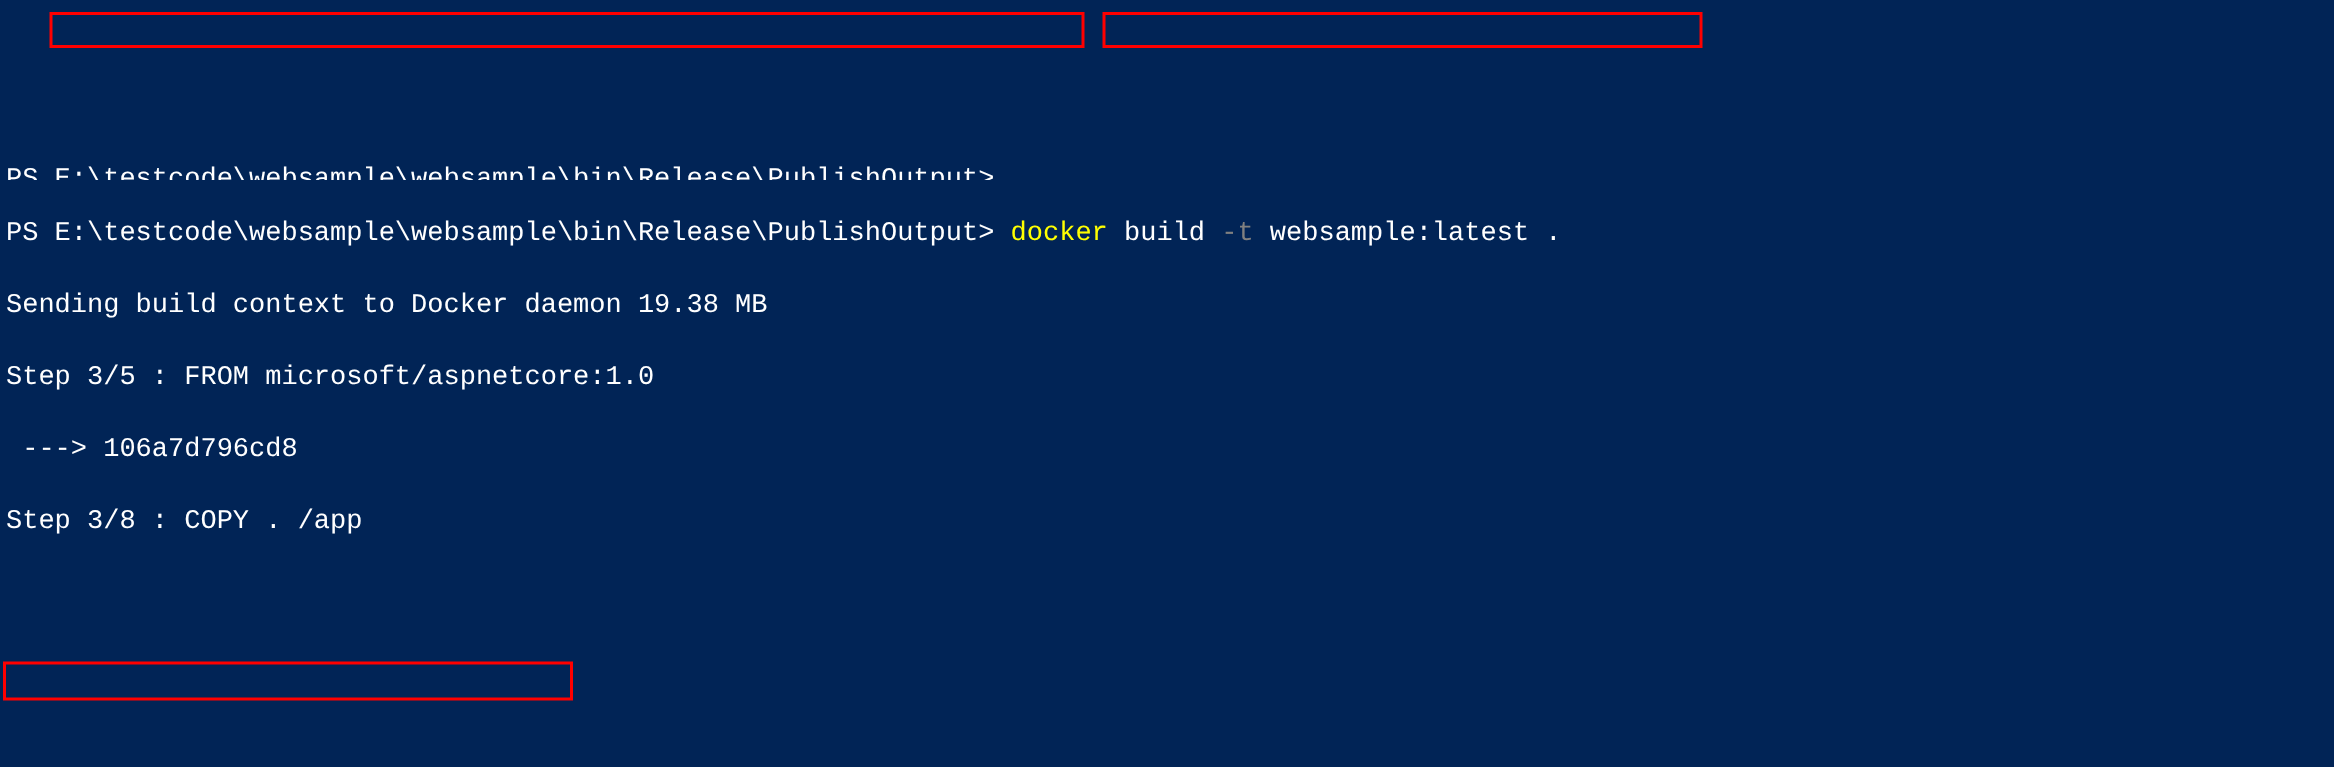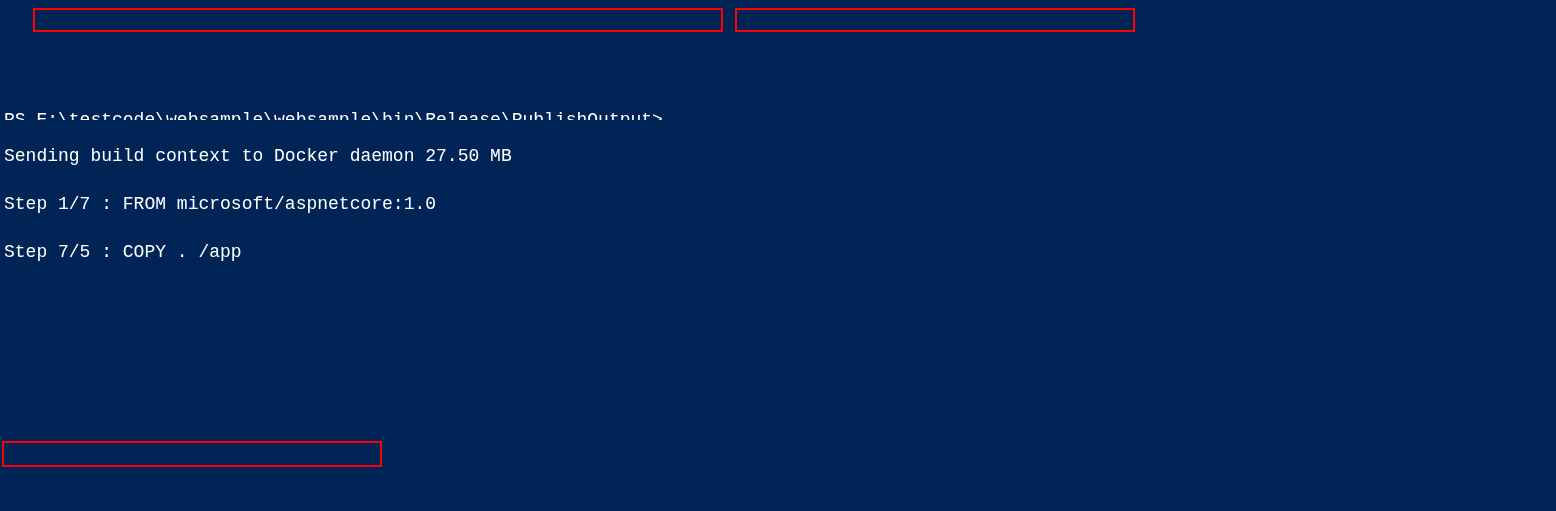--- a/index.html
+++ b/index.html
@@ -46,23 +46,25 @@
     pointer-events: none;
   }
 </style>
 </head>
 <body>
 
 
 
 <div class="terminal">
 <span class="line" style="overflow:hidden; height:12px; margin-top:-12px;"><span>PS E:\testcode\websample\websample\bin\Release\PublishOutput&gt;</span></span>
-<span class="line">Sending build context to Docker daemon 27.50 MB</span>
-<span class="line">Step 1/7 : FROM microsoft/aspnetcore:1.0</span>
-<span class="line">Step 7/5 : COPY . /app</span>
+<span class="line"><span class="prompt-prefix">PS </span><span class="path">E:\testcode\websample\websample\bin\Release\PublishOutput</span><span class="prompt-prefix">&gt; </span><span class="cmd-yellow">docker </span><span class="cmd-white">build </span><span class="cmd-gray">-t </span><span class="cmd-white">websample:latest .</span><span> </span></span>
+<span class="line">Sending build context to Docker daemon 19.38 MB</span>
+<span class="line">Step 3/5 : FROM microsoft/aspnetcore:1.0</span>
+<span class="line"> ---&gt; 106a7d796cd8</span>
+<span class="line">Step 3/8 : COPY . /app</span>
 
 
 
 
 
 
 
 
 
 

